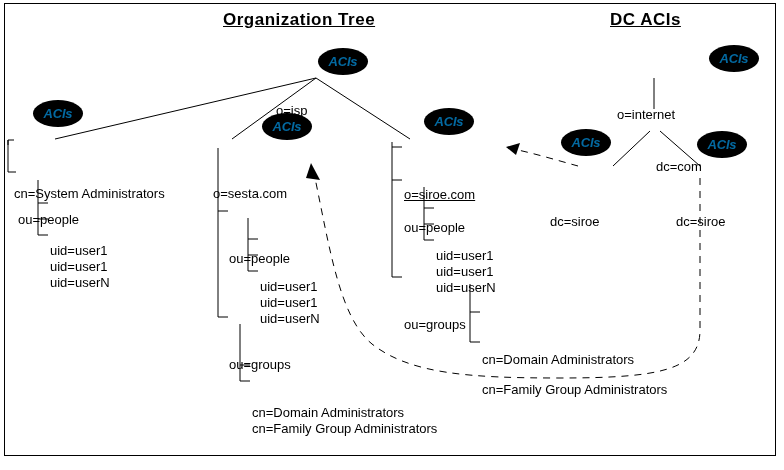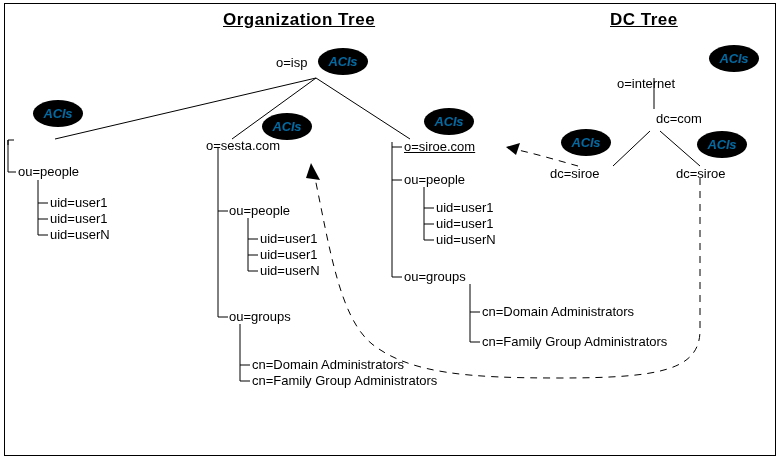--- a/index.html
+++ b/index.html
@@ -32,20 +32,21 @@
     height: 470px;
     pointer-events: none;
   }
   .lbl {
     position: absolute;
     white-space: nowrap;
     color: #000000;
     font-family: "Liberation Sans", sans-serif;
     font-size: 13px;
     line-height: 14px;
+    margin-top: 48px;
   }
   .title {
     position: absolute;
     white-space: nowrap;
     color: #000000;
     font-family: "Liberation Sans", sans-serif;
     font-size: 17px;
     font-weight: bold;
     text-decoration: underline;
     letter-spacing: 0.5px;
@@ -149,48 +150,49 @@
       <path d="M 700 178
                L 700 330
                C 700 370, 660 378, 560 378
                C 470 378, 410 374, 372 344
                C 340 318, 330 250, 315 178"></path>
     </g>
     <polygon points="311,163 320,180 306,178" fill="#000000"></polygon>
   </svg>
 
   <div class="title" style="left:223px; top:10px;">Organization  Tree</div>
-  <div class="title" style="left:610px; top:10px;">DC  Tree</div>
+  <div class="title" style="left:610px; top:10px;">DC  ACIs</div>
 
   <div class="lbl" style="left:276px; top:56px;">o=isp</div>
 
+  <div class="lbl" style="left:14px; top:139px;">cn=System Administrators</div>
   <div class="lbl" style="left:18px; top:165px;">ou=people</div>
   <div class="lbl" style="left:50px; top:196px;">uid=user1</div>
   <div class="lbl" style="left:50px; top:212px;">uid=user1</div>
   <div class="lbl" style="left:50px; top:228px;">uid=userN</div>
 
-  <div class="lbl" style="left:206px; top:139px;text-align:center;">o=sesta.com</div>
+  <div class="lbl" style="left:213px; top:139px;text-align:center;">o=sesta.com</div>
   <div class="lbl" style="left:229px; top:204px;">ou=people</div>
   <div class="lbl" style="left:260px; top:232px;">uid=user1</div>
   <div class="lbl" style="left:260px; top:248px;">uid=user1</div>
   <div class="lbl" style="left:260px; top:264px;">uid=userN</div>
   <div class="lbl" style="left:229px; top:310px;">ou=groups</div>
   <div class="lbl" style="left:252px; top:358px;">cn=Domain Administrators</div>
   <div class="lbl" style="left:252px; top:374px;">cn=Family Group Administrators</div>
 
   <div class="lbl" style="left:404px; top:140px;text-decoration:underline;">o=siroe.com</div>
   <div class="lbl" style="left:404px; top:173px;">ou=people</div>
   <div class="lbl" style="left:436px; top:201px;">uid=user1</div>
   <div class="lbl" style="left:436px; top:217px;">uid=user1</div>
   <div class="lbl" style="left:436px; top:233px;">uid=userN</div>
   <div class="lbl" style="left:404px; top:270px;">ou=groups</div>
   <div class="lbl" style="left:482px; top:305px;">cn=Domain Administrators</div>
   <div class="lbl" style="left:482px; top:335px;">cn=Family Group Administrators</div>
 
-  <div class="lbl" style="left:617px; top:77px;">o=internet</div>
+  <div class="lbl" style="left:617px; top:60px;">o=internet</div>
   <div class="lbl" style="left:656px; top:112px;">dc=com</div>
   <div class="lbl" style="left:550px; top:167px;">dc=siroe</div>
   <div class="lbl" style="left:676px; top:167px;">dc=siroe</div>
 
   <div class="aci" style="left:318px; top:48px;">ACIs</div>
   <div class="aci" style="left:33px; top:100px;">ACIs</div>
   <div class="aci" style="left:262px; top:113px;">ACIs</div>
   <div class="aci" style="left:424px; top:108px;">ACIs</div>
   <div class="aci" style="left:709px; top:45px;">ACIs</div>
   <div class="aci" style="left:561px; top:129px;">ACIs</div>

